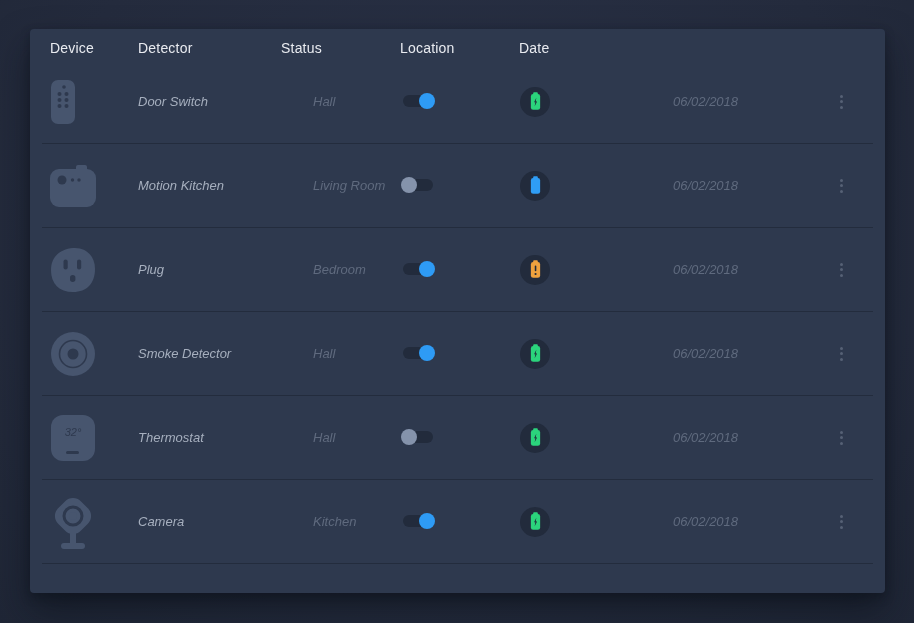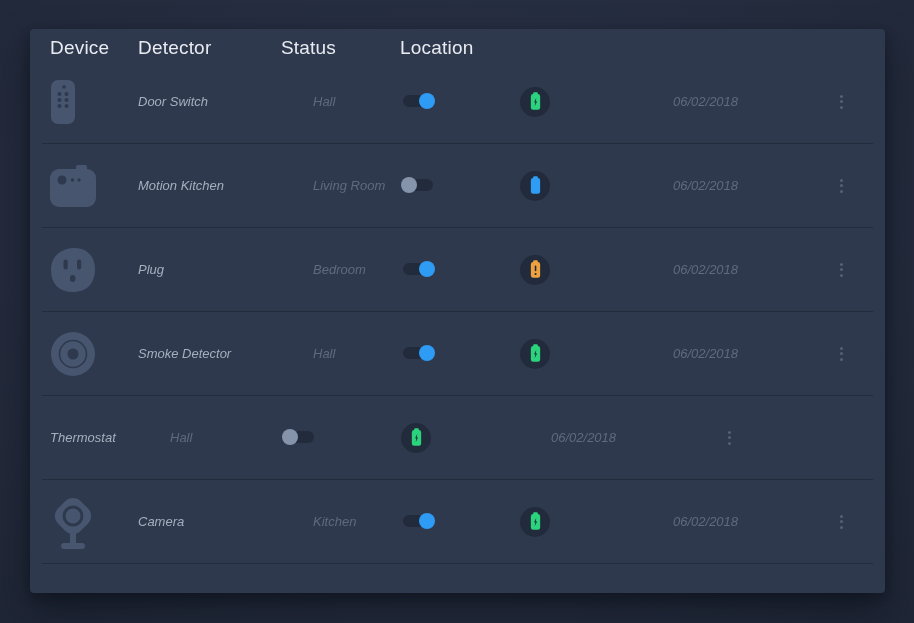--- a/index.html
+++ b/index.html
@@ -33,21 +33,21 @@
   }
   .thead{
     height:31px;
     display:grid;
     grid-template-columns:88px 143px 119px 119px 122px 176px 48px;
     align-items:center;
     padding:6px 8px 0 20px;
   }
   .thead .th{
     color:var(--header-text);
-    font-size:19px;
+    font-size:14px;
     letter-spacing:.2px;
   }
   .tbody{padding:0 12px;font-style:italic;}
   .trow{
     height:84px;
     display:grid;
     grid-template-columns:88px 143px 119px 119px 122px 176px 48px;
     align-items:center;
     padding:0 8px;
     border-bottom:1px solid var(--sep);
@@ -97,20 +97,21 @@
   <div class="thead" id="thead">
   <div class="th">Device</div>
 
 
   <div class="th">Detector</div>
 
   <div class="th">Status</div>
 
   <div class="th">Location</div>
 
+  <div class="th">Date</div>
 </div>
   <div class="tbody" id="tbody">
   <div class="trow">
     <div class="icon-host">
           <svg viewBox="0 0 26 46" width="26" height="46">
             <rect x="1" y="1" width="24" height="44" rx="7" fill="currentColor"></rect>
             <g fill="var(--cut)">
               <circle cx="14" cy="8" r="1.8"></circle>
               <circle cx="9.5" cy="15" r="2"></circle>
               <circle cx="16.5" cy="15" r="2"></circle>
@@ -250,20 +251,27 @@
     </div>
     <div class="cell-dim">06/02/2018</div>
     <div class="kebab">
           <i></i>
           <i></i>
           <i></i>
         </div>
   </div>
 
   <div class="trow">
+    <div class="icon-host">
+          <svg viewBox="0 0 46 48" width="46" height="48">
+            <rect x="1" y="1" width="44" height="46" rx="12" fill="currentColor"></rect>
+            <text x="23" y="22" text-anchor="middle" font-size="11" font-family="Liberation Sans, sans-serif" fill="var(--cut)" class="icon-label">32°</text>
+            <rect x="16" y="37" width="13" height="3" rx="1.5" fill="var(--cut)"></rect>
+          </svg>
+        </div>
     <div class="cell-name">Thermostat</div>
     <div class="cell-dim">Hall</div>
     <div>
       <span class="toggle off" aria-checked="false"><span class="knob"></span></span>
     </div>
     <div>
       <span class="badge">
         <svg class="battery" viewBox="0 0 14 20" width="13" height="19">
           <rect class="bat-fill" x="4.5" y="0" width="5" height="3" rx="1" fill="#2bd47c"></rect>
           <rect class="bat-fill" x="2" y="2" width="10" height="17" rx="2.5" fill="#2bd47c"></rect>

